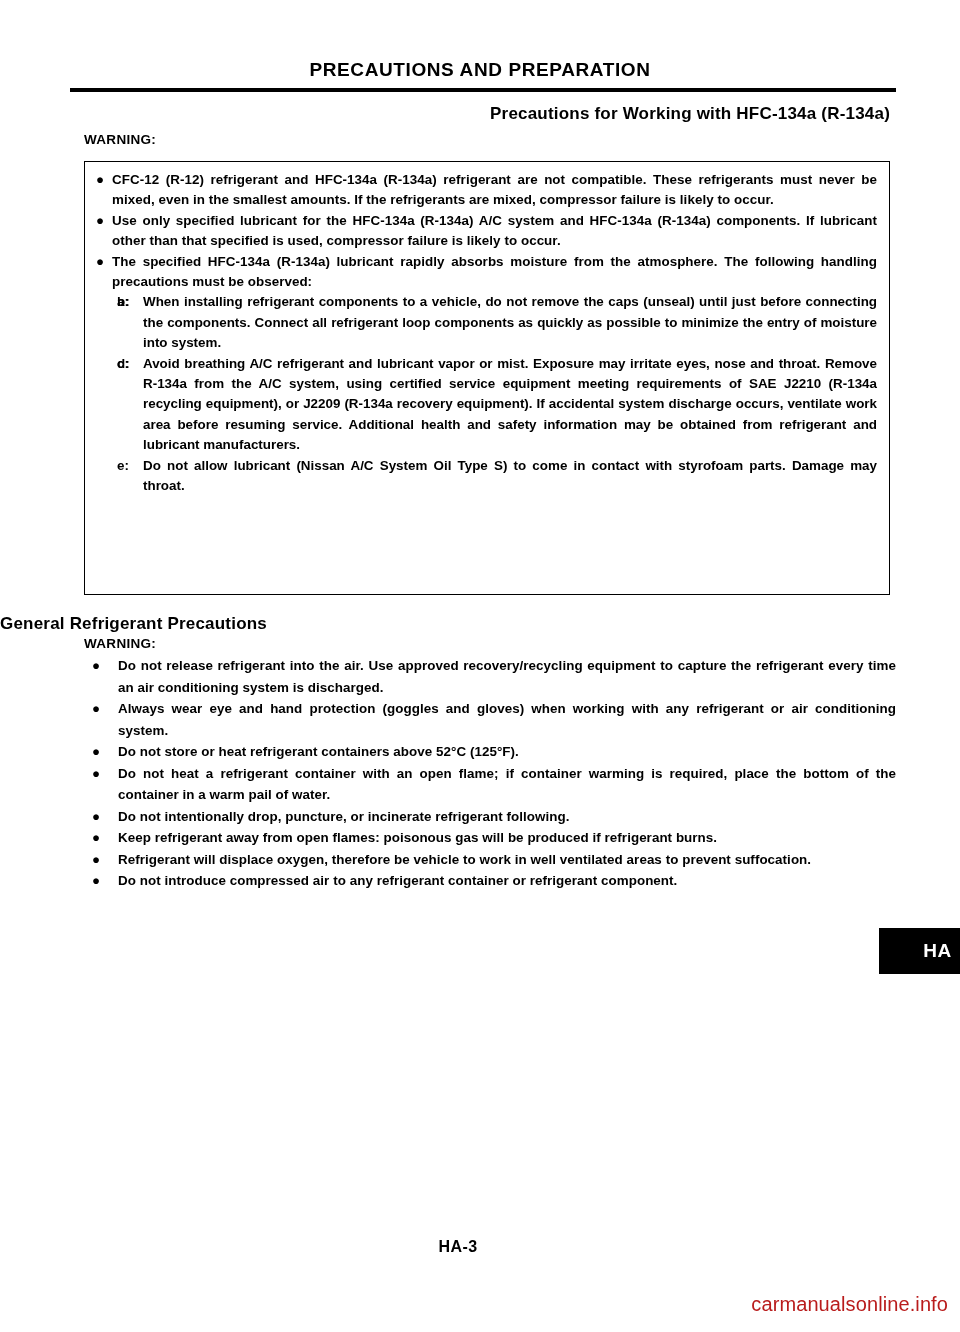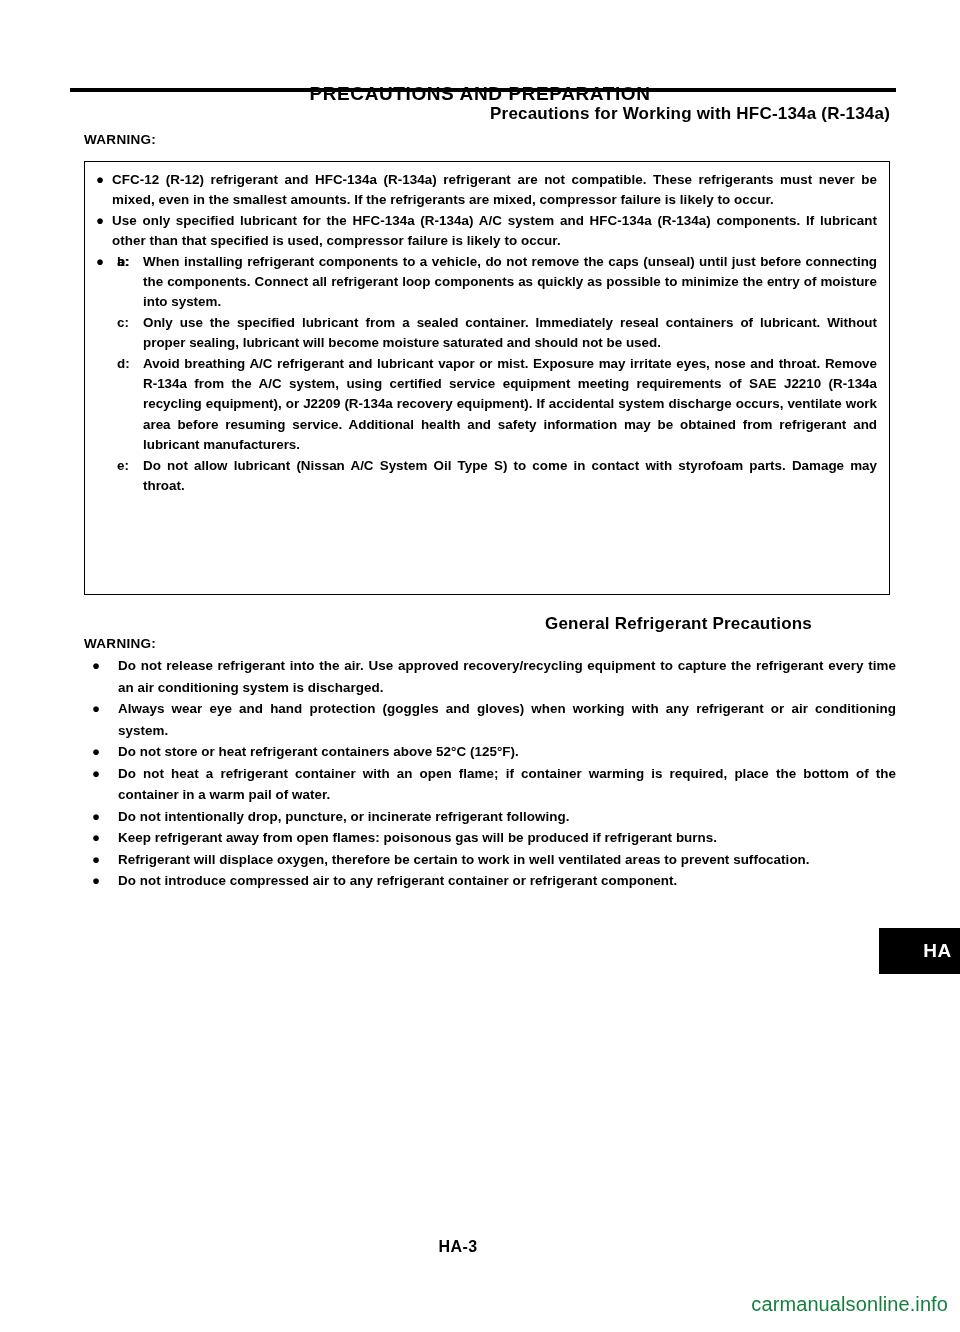--- a/index.html
+++ b/index.html
@@ -27,21 +27,20 @@
     left: 0;
     top: 58px;
     width: 960px;
     text-align: center;
   }
   .page-header .header-title {
     font-size: 19px;
     font-weight: bold;
     letter-spacing: 0.6px;
     line-height: 24px;
-    margin-top: 24px;
   }
   .header-rule {
     position: absolute;
     left: 70px;
     top: 88px;
     width: 826px;
     height: 4px;
     background: #000000;
   }
 
@@ -122,21 +121,21 @@
     width: 22px;
     text-align: left;
   }
 
   
   .section2-title {
     position: absolute;
     left: 0;
     top: 614px;
     width: 812px;
-    text-align: right;
+    text-align: left;
     font-size: 17px;
     font-weight: bold;
     letter-spacing: 0.2px;
   }
   .warning-label-2 {
     position: absolute;
     left: 84px;
     top: 636px;
     font-size: 13.5px;
     font-weight: bold;
@@ -196,21 +195,21 @@
     text-align: center;
     font-size: 16px;
     font-weight: bold;
     letter-spacing: 0.4px;
   }
   .watermark {
     position: absolute;
     right: 12px;
     top: 1293px;
     font-size: 20px;
-    color: #15803d;
+    color: #b91c1c;
     letter-spacing: 0.1px;
     font-family: "Liberation Sans", sans-serif;
   }
 </style>
 </head>
 <body>
 
 <div class="page">
 
   <div class="page-header">
@@ -226,33 +225,33 @@
       <li>
         <span class="bullet">●</span>
         <span>CFC-12 (R-12) refrigerant and HFC-134a (R-134a) refrigerant are not compatible. These refrigerants must never be mixed, even in the smallest amounts. If the refrigerants are mixed, compressor failure is likely to occur.</span>
       </li>
       <li>
         <span class="bullet">●</span>
         <span>Use only specified lubricant for the HFC-134a (R-134a) A/C system and HFC-134a (R-134a) components. If lubricant other than that specified is used, compressor failure is likely to occur.</span>
       </li>
       <li>
         <span class="bullet">●</span>
+        <span>The specified HFC-134a (R-134a) lubricant rapidly absorbs moisture from the atmosphere. The following handling precautions must be observed:</span>
       </li>
     </ul>
     <ul class="sublist">
       <li>
         <span class="marker">a:</span>
       </li>
       <li>
         <span class="marker">b:</span>
         <span>When installing refrigerant components to a vehicle, do not remove the caps (unseal) until just before connecting the components. Connect all refrigerant loop components as quickly as possible to minimize the entry of moisture into system.</span>
       </li>
       <li>
         <span class="marker">c:</span>
-        <span>Only use the specified lubricant from a sealed container. Immediately reseal containers of lubricant. Without proper sealing, lubricant will become moisture saturated and should not be used.</span>
       </li>
       <li>
         <span class="marker">d:</span>
         <span>Avoid breathing A/C refrigerant and lubricant vapor or mist. Exposure may irritate eyes, nose and throat. Remove R-134a from the A/C system, using certified service equipment meeting requirements of SAE J2210 (R-134a recycling equipment), or J2209 (R-134a recovery equipment). If accidental system discharge occurs, ventilate work area before resuming service. Additional health and safety information may be obtained from refrigerant and lubricant manufacturers.</span>
       </li>
       <li>
         <span class="marker">e:</span>
         <span>Do not allow lubricant (Nissan A/C System Oil Type S) to come in contact with styrofoam parts. Damage may throat.</span>
       </li>
     </ul>
@@ -281,21 +280,21 @@
     <li>
       <span class="bullet">●</span>
       <span>Do not intentionally drop, puncture, or incinerate refrigerant following.</span>
     </li>
     <li>
       <span class="bullet">●</span>
       <span>Keep refrigerant away from open flames: poisonous gas will be produced if refrigerant burns.</span>
     </li>
     <li>
       <span class="bullet">●</span>
-      <span>Refrigerant will displace oxygen, therefore be certain to work in well ventilated areas to prevent suffocation.</span>
+      <span>Refrigerant will displace oxygen, therefore be vehicle to work in well ventilated areas to prevent suffocation.</span>
     </li>
     <li>
       <span class="bullet">●</span>
       <span>Do not introduce compressed air to any refrigerant container or refrigerant component.</span>
     </li>
   </ul>
 
   <div class="section-tab">
     <span>HA</span>
   </div>

